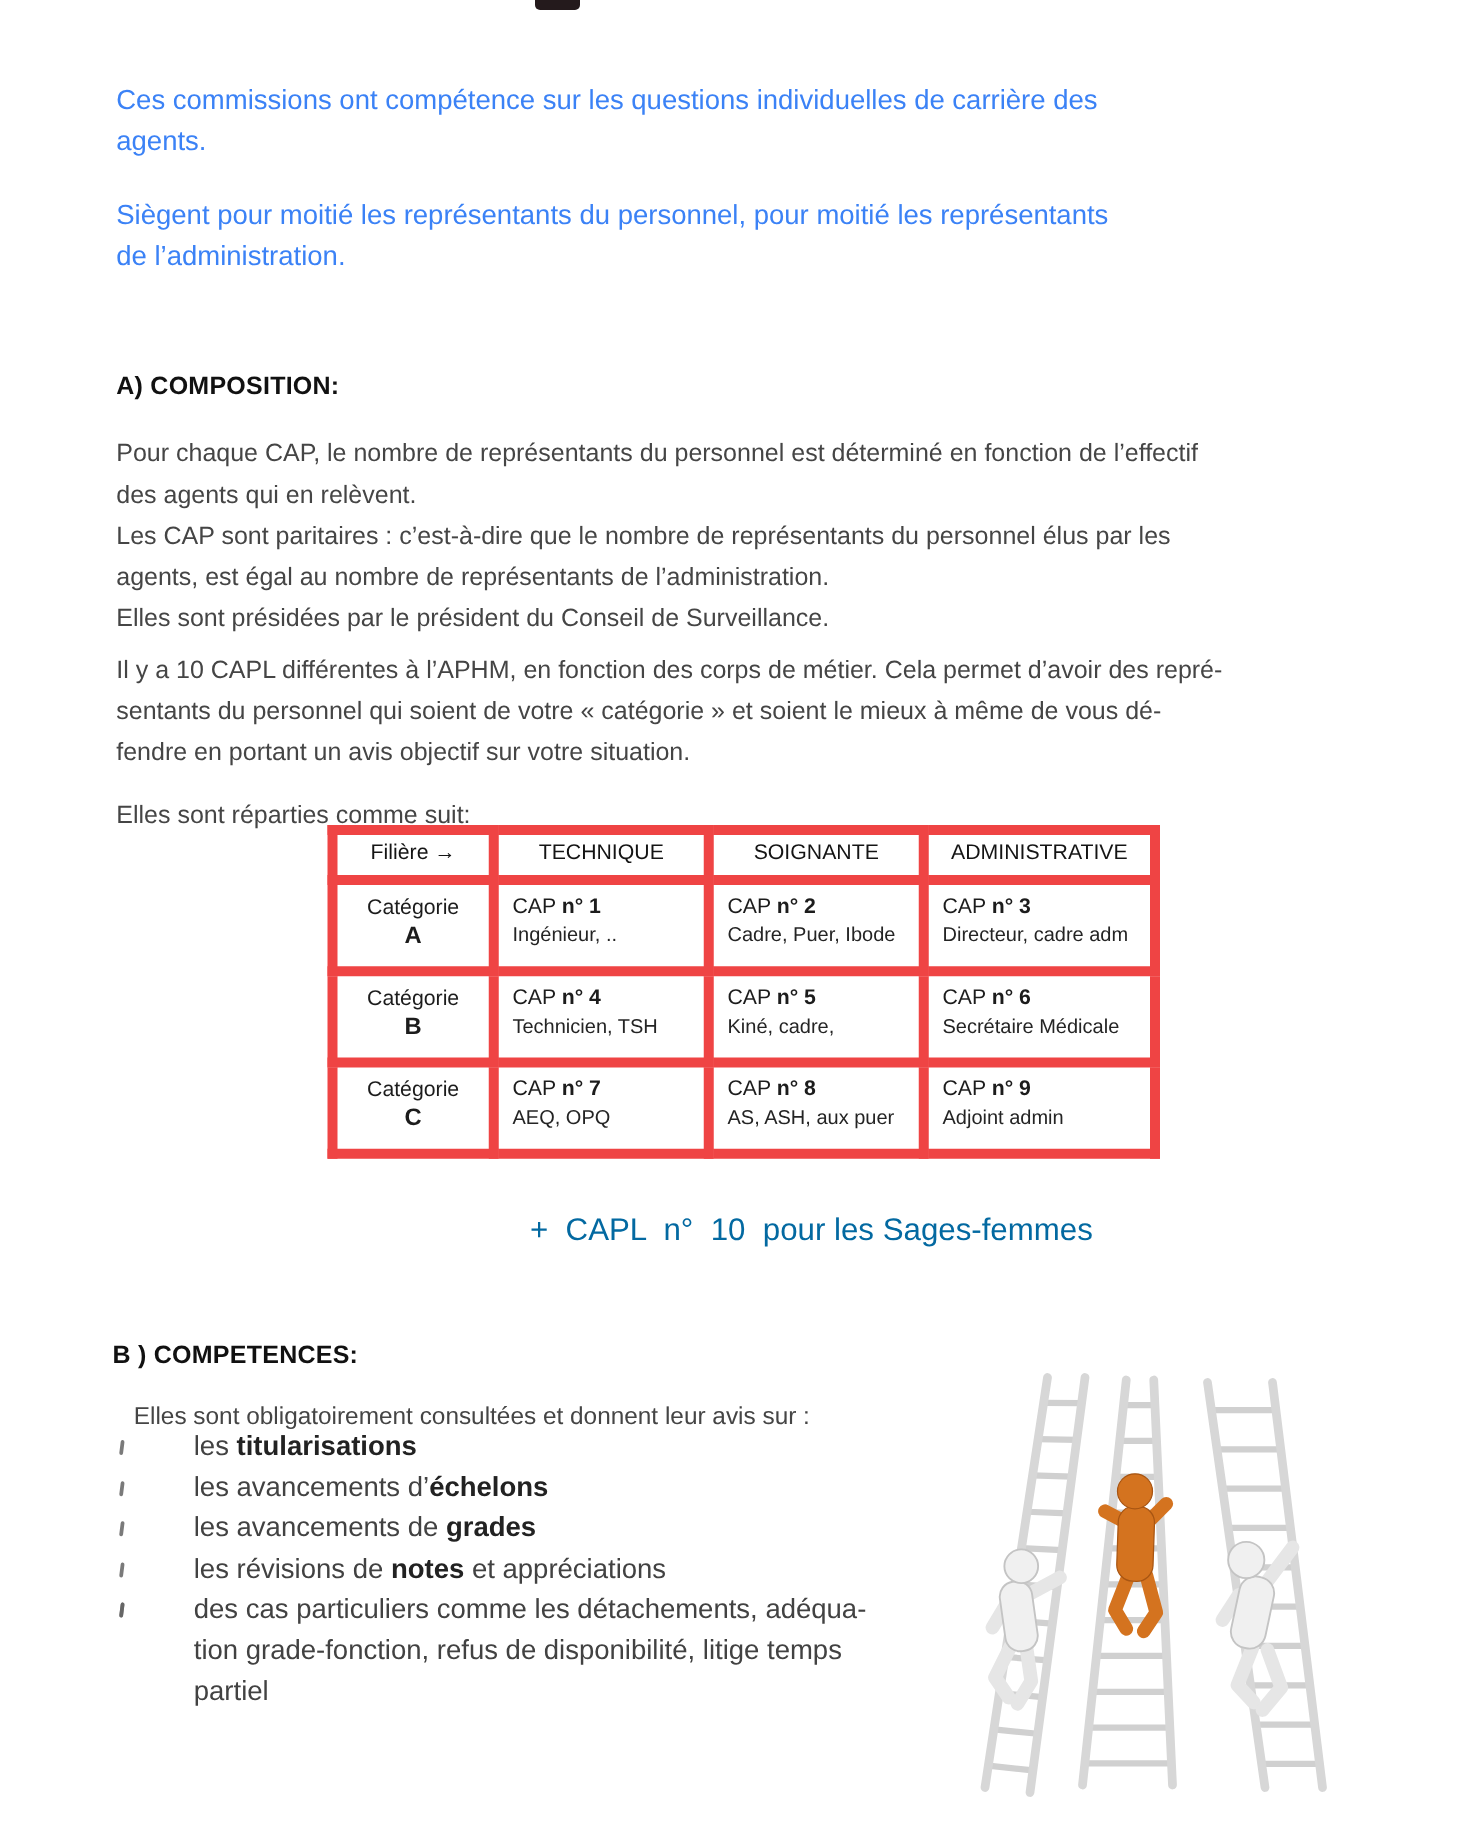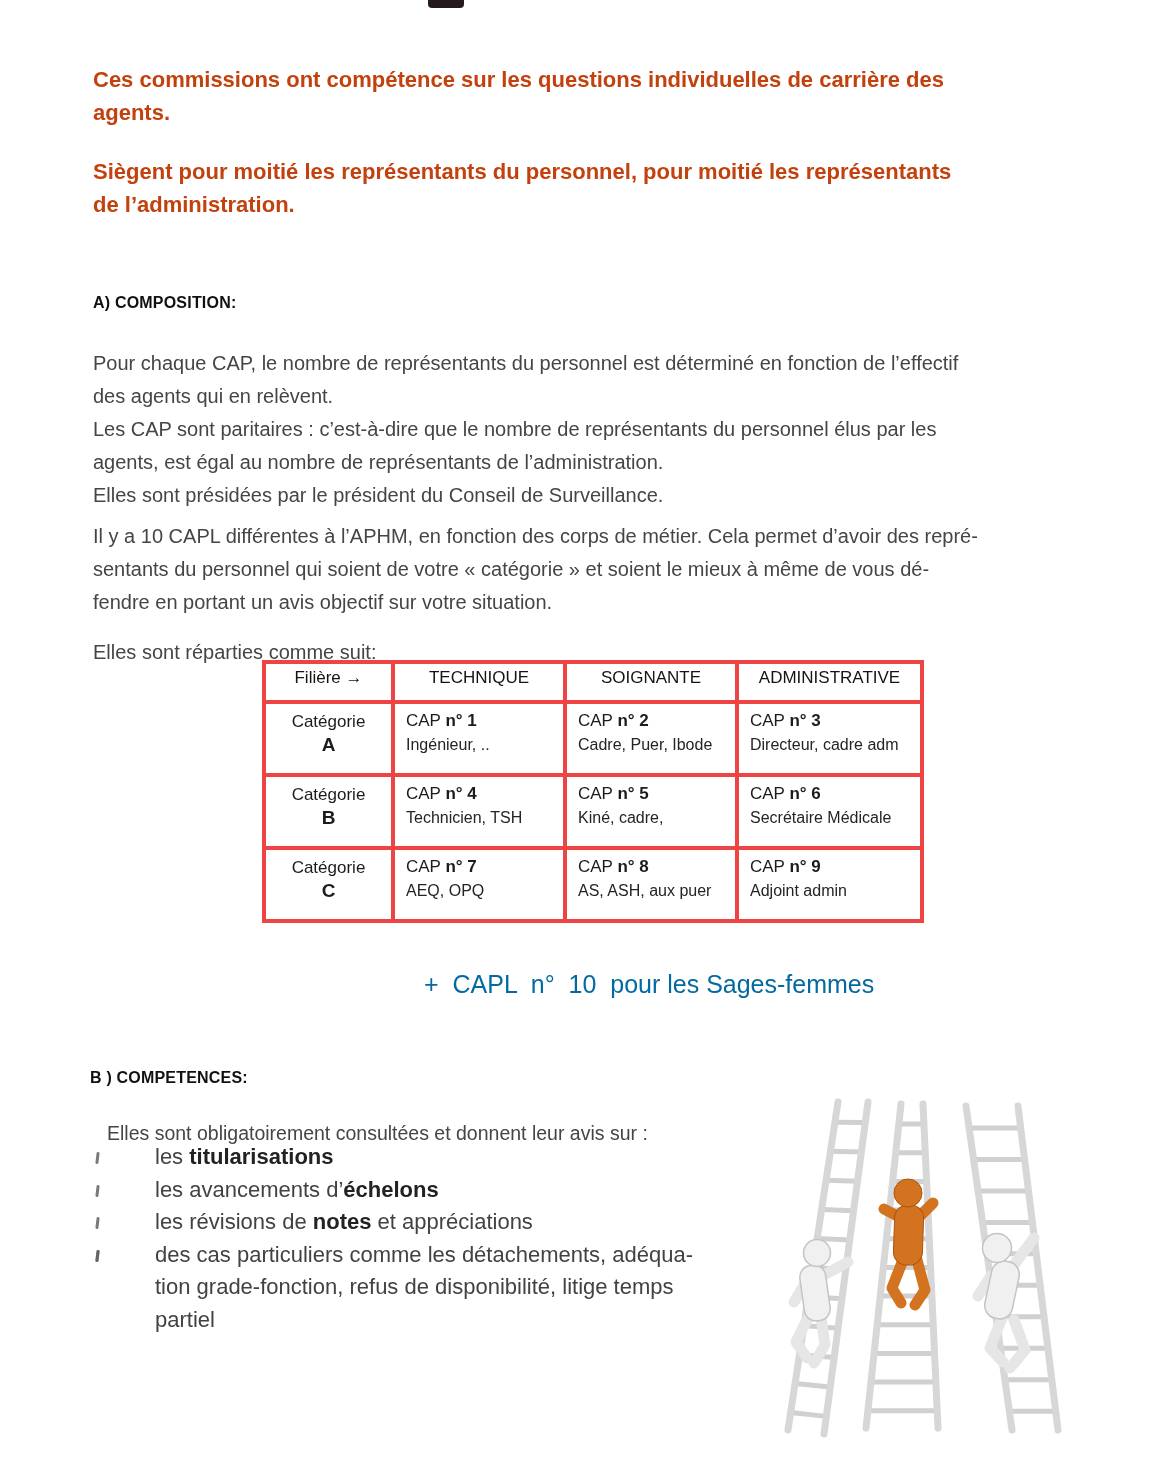--- a/index.html
+++ b/index.html
@@ -14,36 +14,36 @@
   html,body{margin:0;padding:0;}
   body{
     width:1170px;height:1462px;background:#ffffff;
     font-family:"Liberation Sans", sans-serif;
     position:relative;overflow:hidden;color:#434343;
   }
   .abs{position:absolute;}
   .pre{white-space:pre-line;}
   .top-mark{left:428px;top:0;width:36px;height:8px;background:#241a1c;border-radius:0 0 4px 4px;}
 
-  .intro{left:93px;top:42px;width:990px;font-size:22px;line-height:32.5px;font-weight:bold;color:#c2410c;}
+  .intro{left:93px;top:42px;width:990px;font-size:22px;line-height:32.5px;font-weight:normal;color:#3b82f6;}
   .intro2{top:134px;}
 
-  .sec-heading{left:93px;font-size:16px;font-weight:bold;color:#111111;letter-spacing:.2px;}
+  .sec-heading{left:93px;font-size:20px;font-weight:bold;color:#111111;letter-spacing:.2px;}
   .heading-a{top:281px;}
   .heading-b{left:90px;top:1056px;}
 
   .bodytext{left:93px;width:1000px;font-size:20px;line-height:33px;color:#454545;}
   .para-a1{top:327px;}
   .para-a2{top:500px;}
   .para-a3{top:616px;}
   .b-intro{left:107px;top:1102px;font-size:19.5px;color:#454545;}
 
   .cap-table{left:262px;top:660px;}
   table{border-collapse:collapse;table-layout:fixed;width:658px;background:#fff;}
-  th,td{border:4px solid #ef4444;vertical-align:top;overflow:hidden;}
+  th,td{border:8px solid #ef4444;vertical-align:top;overflow:hidden;}
   thead tr{height:40px;}
   tbody tr{height:73px;}
   thead th{font-size:17px;font-weight:normal;text-align:center;color:#141414;padding:4px 2px;}
   th.filiere{font-weight:normal;}
   td.cat{text-align:center;font-size:17px;color:#1c1c1c;padding-top:8px;}
   td.cat .letter{font-weight:bold;font-size:19px;margin-top:2px;}
   td.cap-cell{padding:7px 10px 0 11px;font-size:17px;color:#1c1c1c;margin-left:16px;}
   td.cap-cell .capline b{font-weight:bold;}
   td.cap-cell .desc{font-size:16px;margin-top:5px;color:#242424;}
 
@@ -160,20 +160,21 @@
 </div>
 
 <p class="abs caption">+  CAPL  n°  10  pour les Sages-femmes</p>
 
 <h2 class="abs sec-heading heading-b">B ) COMPETENCES:</h2>
 <p class="abs b-intro">Elles sont obligatoirement consultées et donnent leur avis sur :</p>
 
 <ul class="abs competences">
     <li><span class="bullet"></span><span class="pre">les <b>titularisations</b></span></li>
     <li><span class="bullet"></span><span class="pre">les avancements d’<b>échelons</b></span></li>
+    <li><span class="bullet"></span><span class="pre">les avancements de <b>grades</b></span></li>
     <li><span class="bullet"></span><span class="pre">les révisions de <b>notes</b> et appréciations</span></li>
     <li><span class="bullet"></span></li>
     <li><span class="bullet"></span><span class="pre">des cas particuliers comme les détachements, adéqua-
 tion grade-fonction, refus de disponibilité, litige temps
 partiel</span></li>
   </ul>
 
 <svg class="abs illustration" viewBox="0 0 310 370" xmlns="http://www.w3.org/2000/svg">
   <g id="ladder-left">
       <line x1="62.902654867256636" y1="32.31858407079646" x2="93.27433628318585" y2="32.56637168141593" stroke="var(--ladder-rung)" stroke-width="5" stroke-linecap="round"></line>

